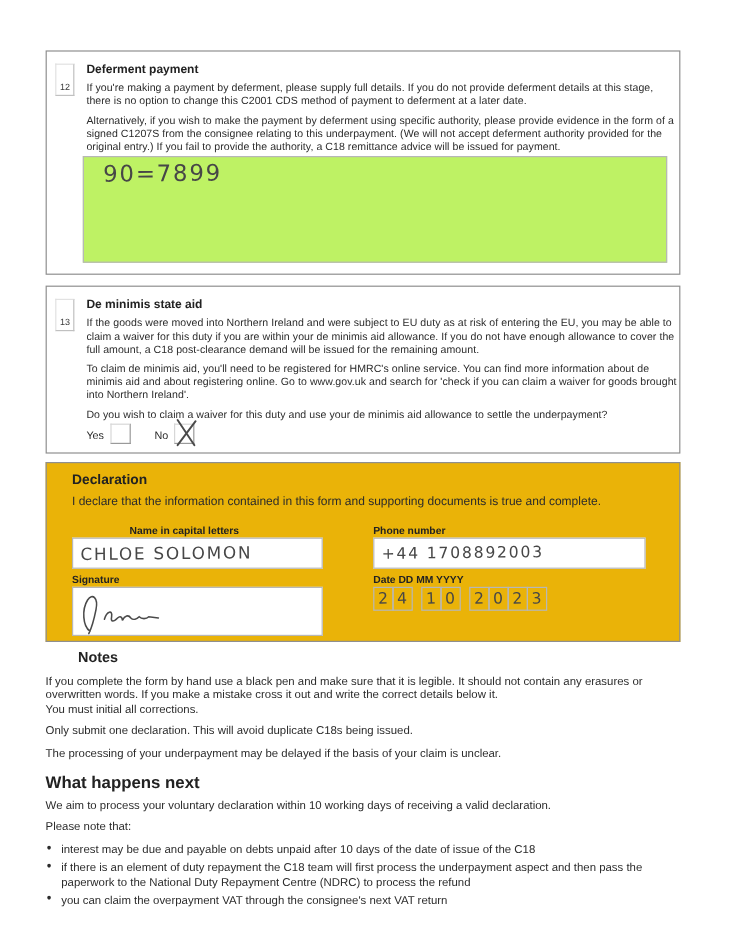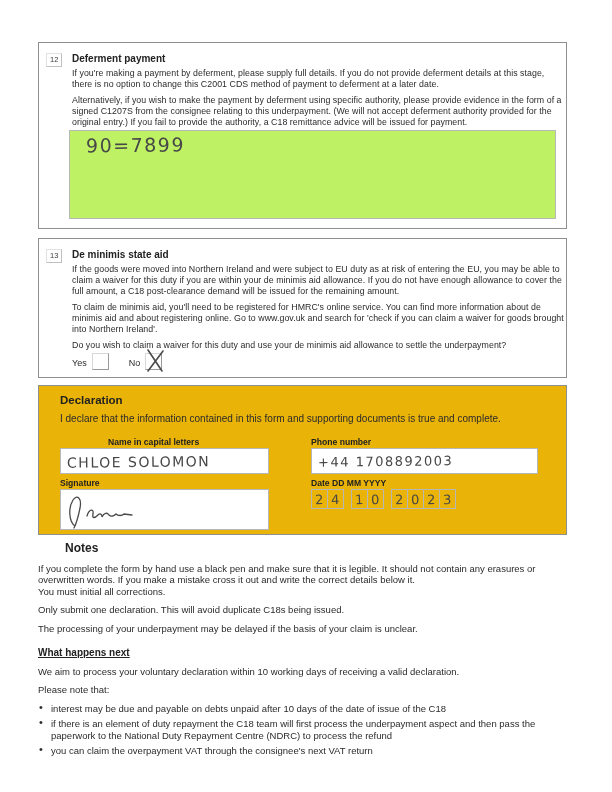--- a/index.html
+++ b/index.html
@@ -18,21 +18,21 @@
     position:absolute; left:38px; width:529px;
     border:1px solid #8f8f8f;
     background:#fff;
   }
   #sec12 { top:42px;  height:187px; }
   #sec13 { top:238px; height:140px; }
   .sec-num {
     position:absolute; left:7px; top:10px;
     font-size:7.5px; color:#3a3a3a;
     border:1px solid #c0c0c0; border-top-color:#e2e2e2; border-left-color:#e2e2e2;
-    padding:1px 3px 2px 3px;
+    padding:14px 3px 2px 3px;
   }
   .sec-title { position:absolute; left:33px; top:10px; font-size:10px; font-weight:bold; color:#222; }
   .sec-body  { position:absolute; left:33px; top:25px; width:494px; font-size:8.8px; line-height:11px; letter-spacing:0.05px; }
   .sec-body p { margin-bottom:5px; }
   
   .defer-box {
     position:absolute; left:30px; top:87px;
     width:487px; height:89px;
     border:1px solid #b7b7b7;
     background:#bef264;
@@ -78,21 +78,21 @@
     border:1px solid #b7b7b7; margin-left:-1px;
     display:flex; align-items:center; justify-content:center;
   }
   .date-cell:first-child { margin-left:0; }
   .date-cell .hand { font-size:13px; letter-spacing:0; transform:rotate(-2deg); }
   .sig-scribble { position:absolute; left:4px; top:2px; }
   
   #notes { position:absolute; left:38px; top:543px; width:538px; font-size:9.5px; line-height:11.5px; }
   .notes-title { font-size:12px; font-weight:bold; color:#222; margin-bottom:8px;padding-left:27px; }
   #notes p { margin-bottom:7px; }
-  .subhead { font-size:10px; font-weight:bold; color:#222; margin:13px 0 7px 0;text-decoration:underline; }
+  .subhead { font-size:14px; font-weight:bold; color:#222; margin:13px 0 7px 0; }
   #notes ul { list-style:none; margin:0; }
   #notes li { position:relative; padding-left:13px; margin-bottom:4px; }
   #notes li::before { content:"\2022"; position:absolute; left:1px; top:-1px; font-size:11px; }
 </style>
 </head>
 <body>
 
 <div class="page">
 
   <div class="section-box" id="sec12">

